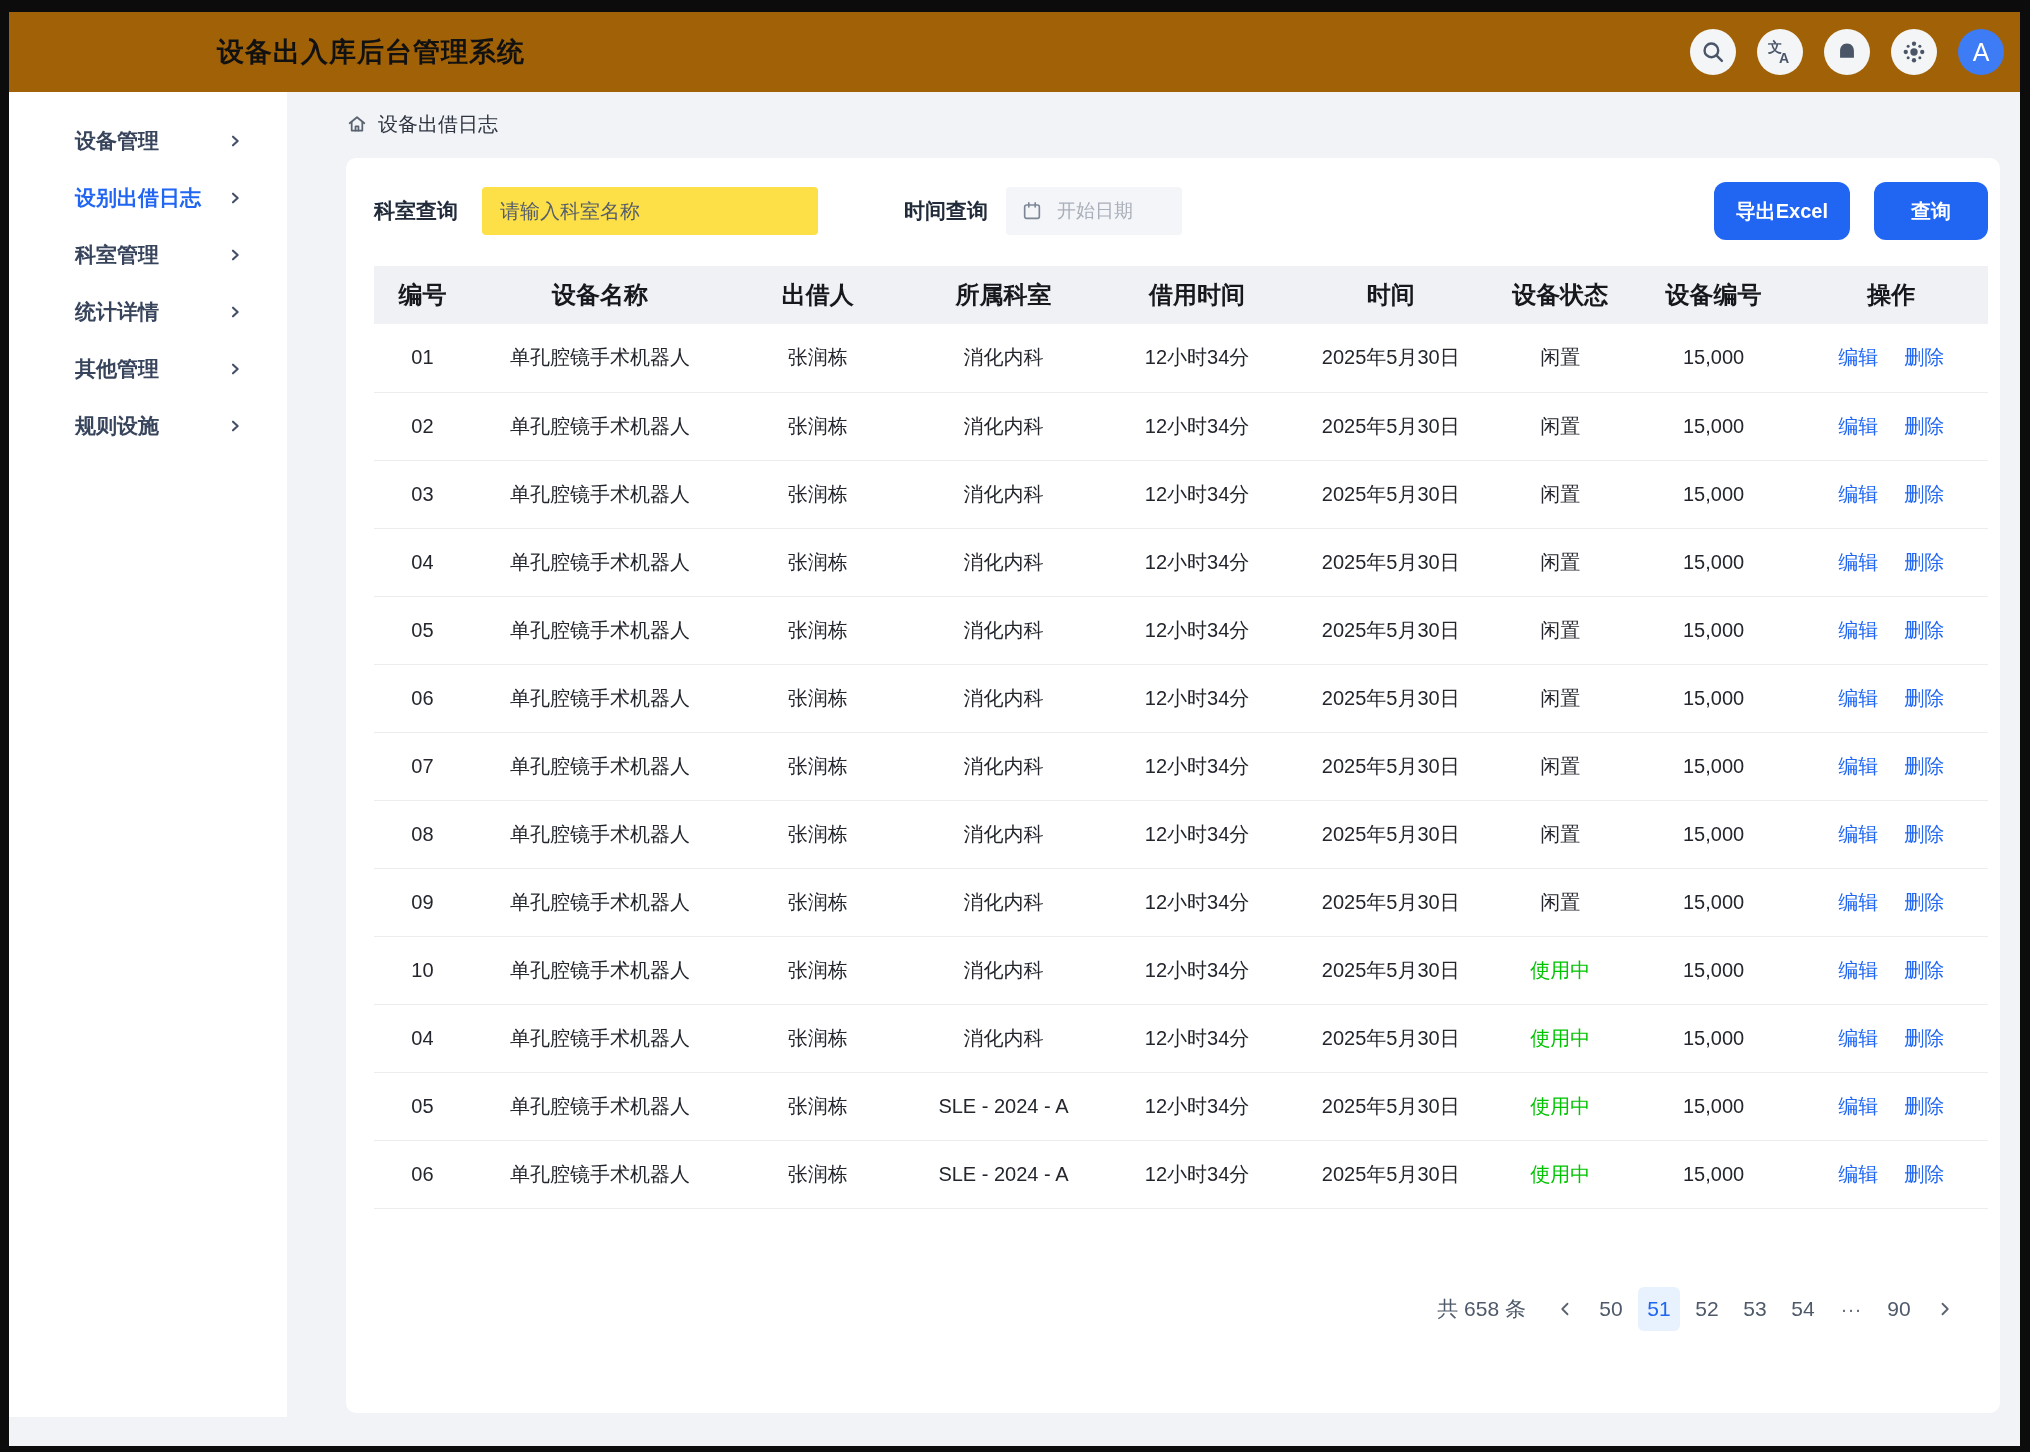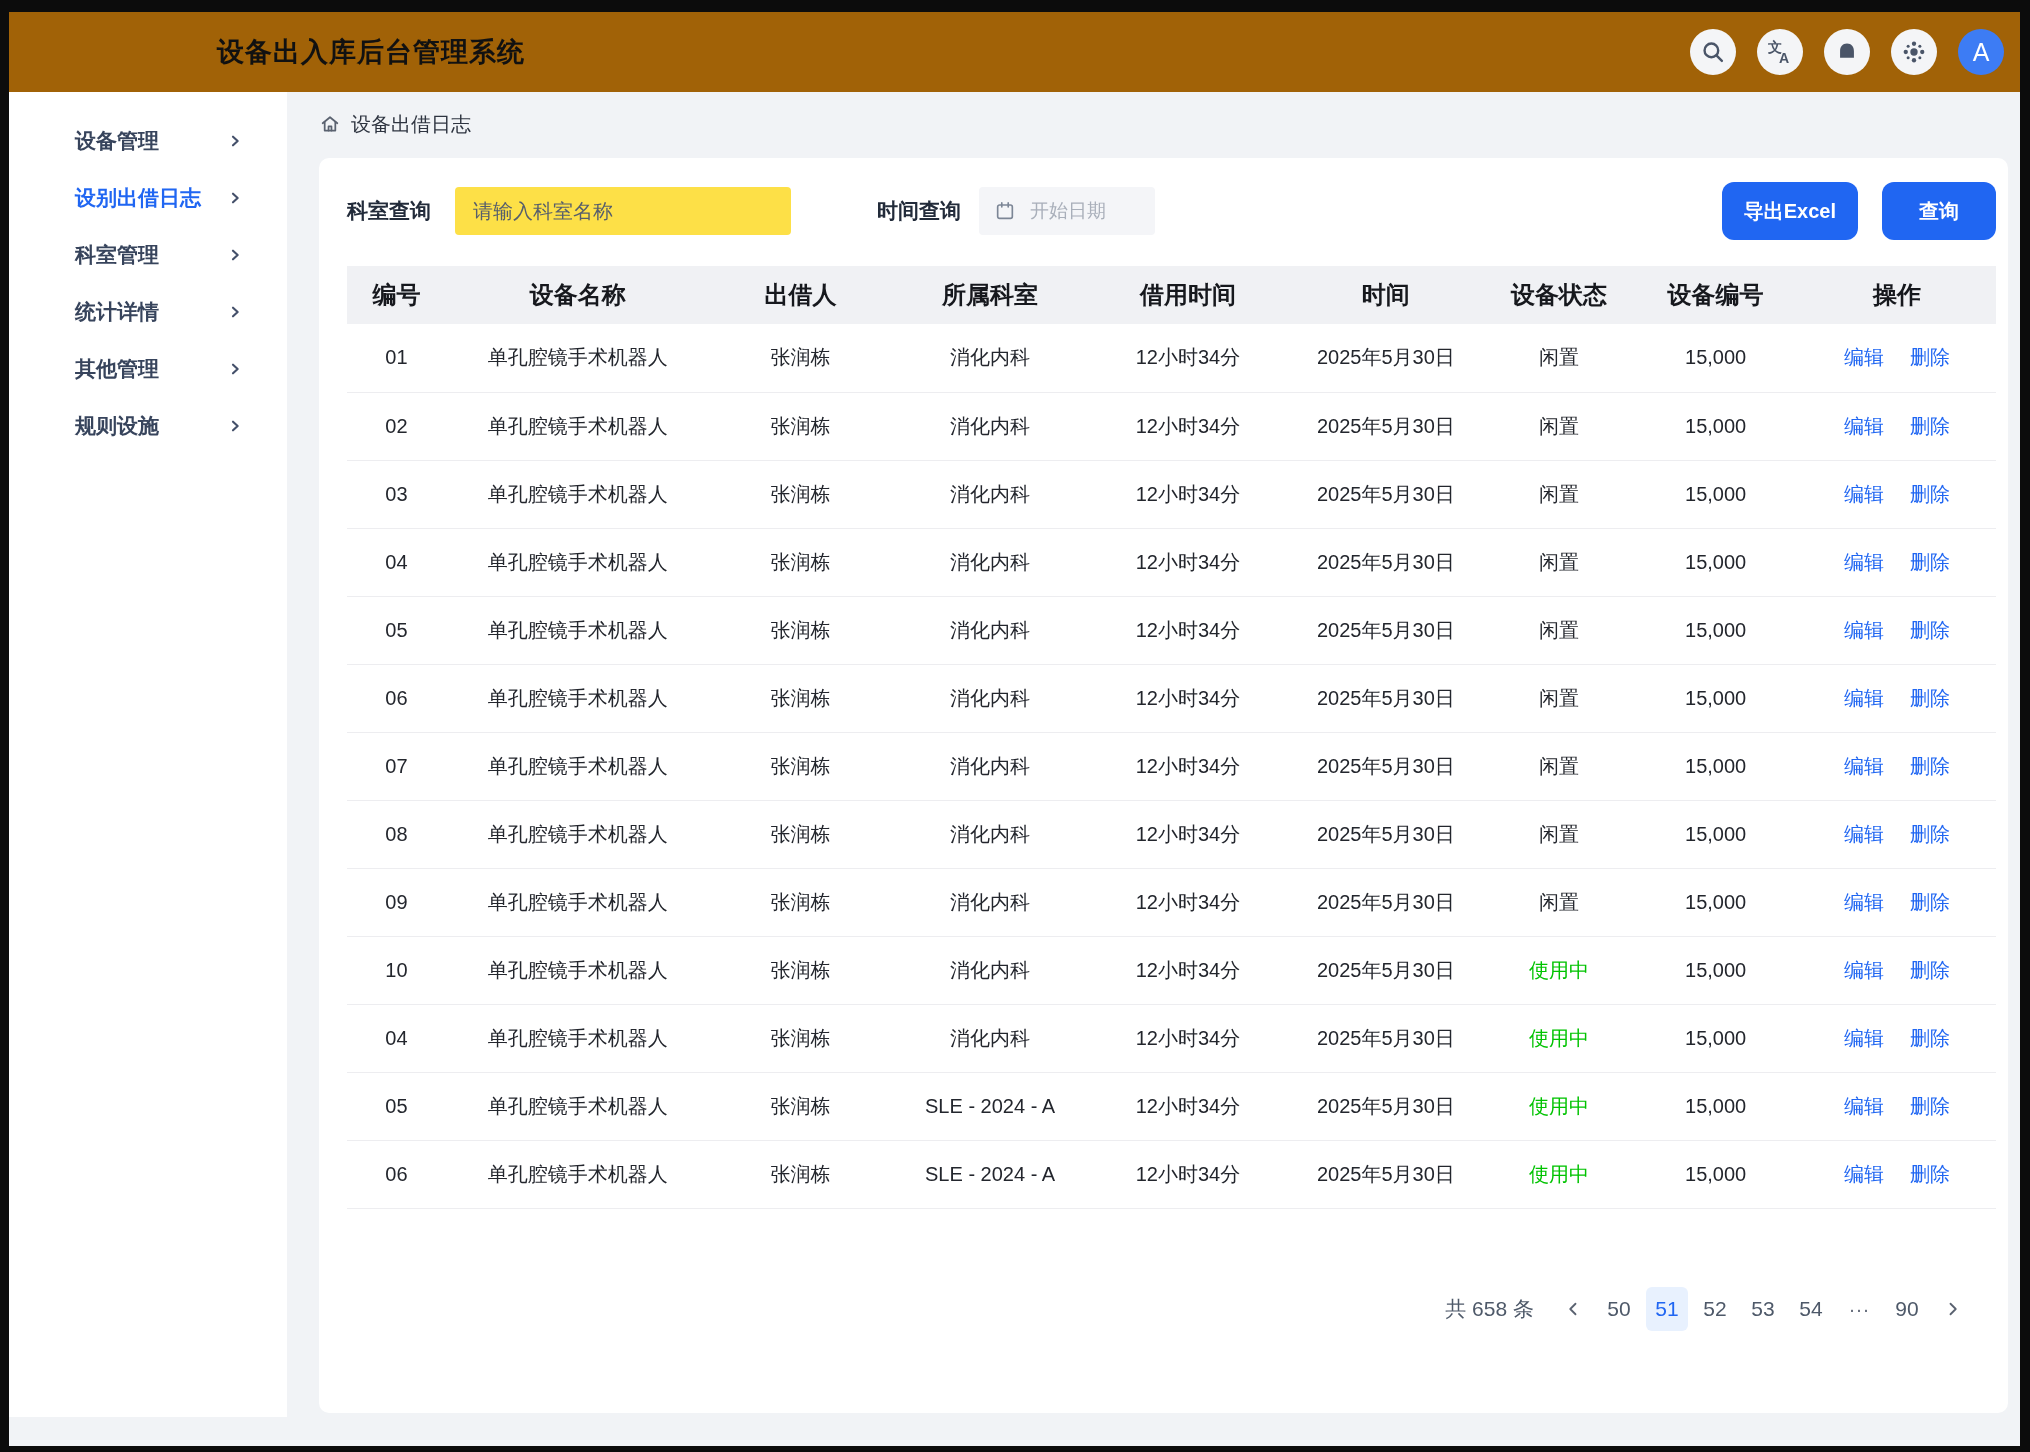--- a/index.html
+++ b/index.html
@@ -20,21 +20,21 @@
   .icon-btn { width:46px; height:46px; border-radius:50%; background:#f4f5f7; display:flex; align-items:center; justify-content:center; cursor:pointer; }
   .avatar { width:46px; height:46px; border-radius:50%; background:#3d7cf4; color:#fff; display:flex; align-items:center; justify-content:center; font-size:25px; cursor:pointer; }
 
   
   .body-row { display:flex; height:1325px; }
   .sidebar { width:278px; background:#fff; padding-top:20px; flex-shrink:0; }
   .side-item { height:57px; display:flex; align-items:center; padding:0 44px 0 66px; font-size:21px; font-weight:700; color:#37445c; cursor:pointer; }
   .side-label { flex:1; }
   .side-item.active .side-label { color:var(--accent); }
 
-  .content { flex:1; padding:12px 12px 0 32px; min-width:0; }
+  .content { flex:1; padding:12px 20px 0 32px; min-width:0;margin-left:27px; }
   .breadcrumb { display:flex; align-items:center; gap:10px; height:40px; font-size:20px; color:#2e3440; }
   .panel { margin-top:14px; background:#fff; border-radius:10px; height:1255px; padding:26px 12px 0 28px; }
 
   
   .filters { display:flex; align-items:center; height:54px; }
   .f-label { font-size:21px; font-weight:700; color:#222b3a; white-space:nowrap; }
   .dept-input { margin-left:24px; width:336px; height:48px; background:#fde047; border:none; border-radius:4px; padding:0 18px; font-size:20px; color:#333; outline:none; }
   .dept-input::placeholder { color:#565e6c; }
   .time-label { margin-left:86px; }
   .date-box { margin-left:18px; width:176px; height:48px; background:#f4f5f8; border-radius:4px; display:flex; align-items:center; gap:14px; padding:0 15px; cursor:pointer; }

